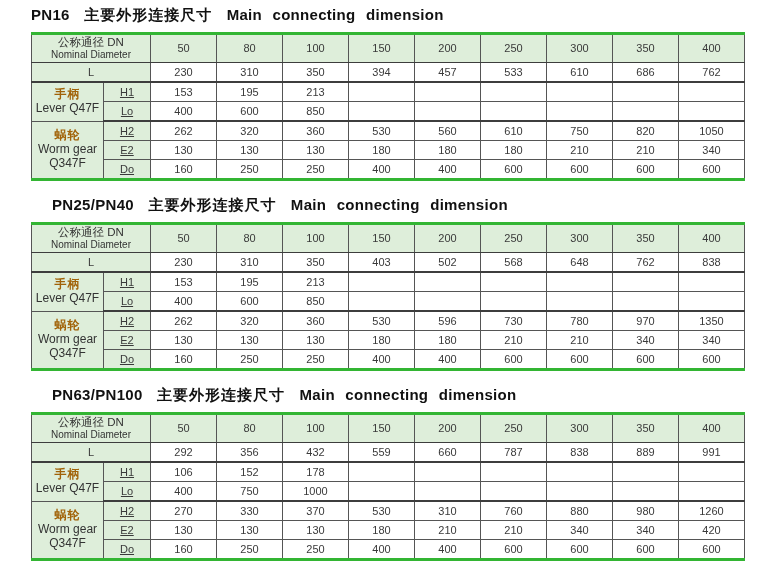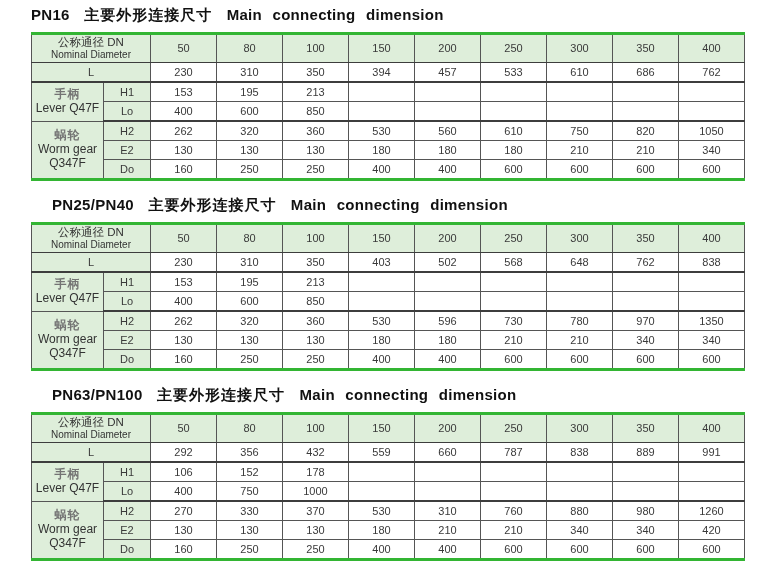--- a/index.html
+++ b/index.html
@@ -32,24 +32,24 @@
     padding:0;
     font-weight:normal;
     font-size:11px;color:#3a3a3a;
     height:18px;line-height:1.15;
     overflow:hidden;white-space:nowrap;
   }
   table.dim tr.hdr-row th{height:27px;}
   .green{background:#deeeda;}
   .h-cn{font-size:11.5px;color:#333;}
   .h-en{font-size:10px;color:#333;}
-  .g-cn{font-weight:bold;font-size:12px;color:#737373;letter-spacing:1px;}
+  .g-cn{font-weight:bold;font-size:12px;color:#a16207;letter-spacing:1px;}
   .g-en{font-size:12px;color:#333;}
   td.lbl-l{font-size:12px;color:#222;}
-  td.sub{font-size:11px;}
+  td.sub{font-size:11px;text-decoration:underline;}
   tr.sep > td{border-bottom:2px solid #3d3d3d;}
   td.sep-cell{border-bottom:2px solid #3d3d3d;}
   tr.hdr-row > th{border-bottom:1px solid #3d3d3d;}
 </style>
 </head>
 <body>
 
 <div class="page">
   <div id="tables-root">
       <section class="block">

